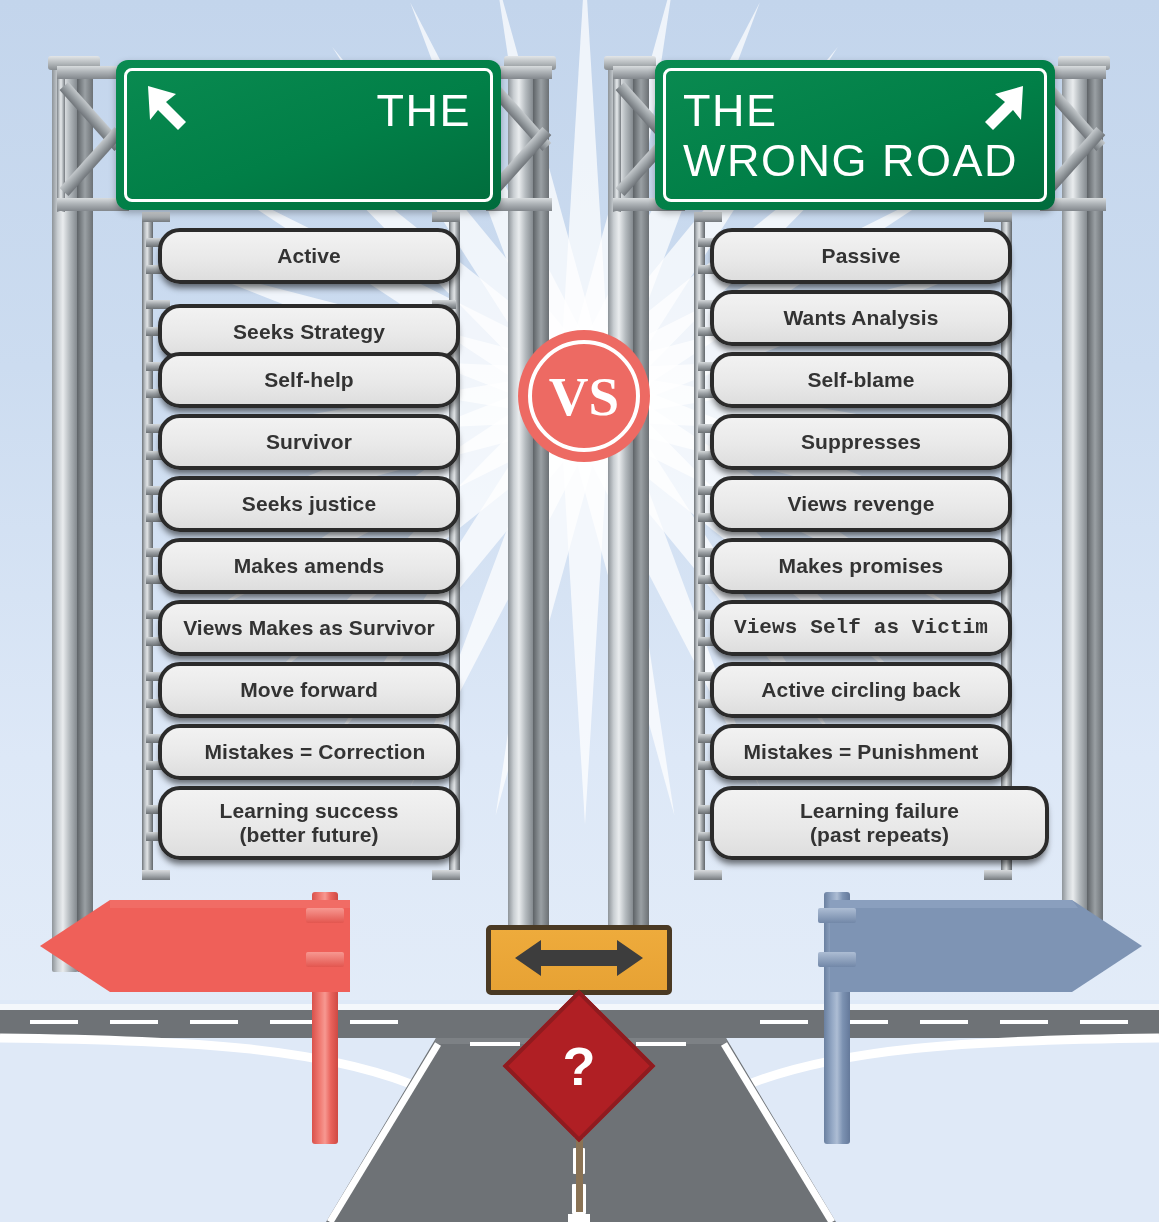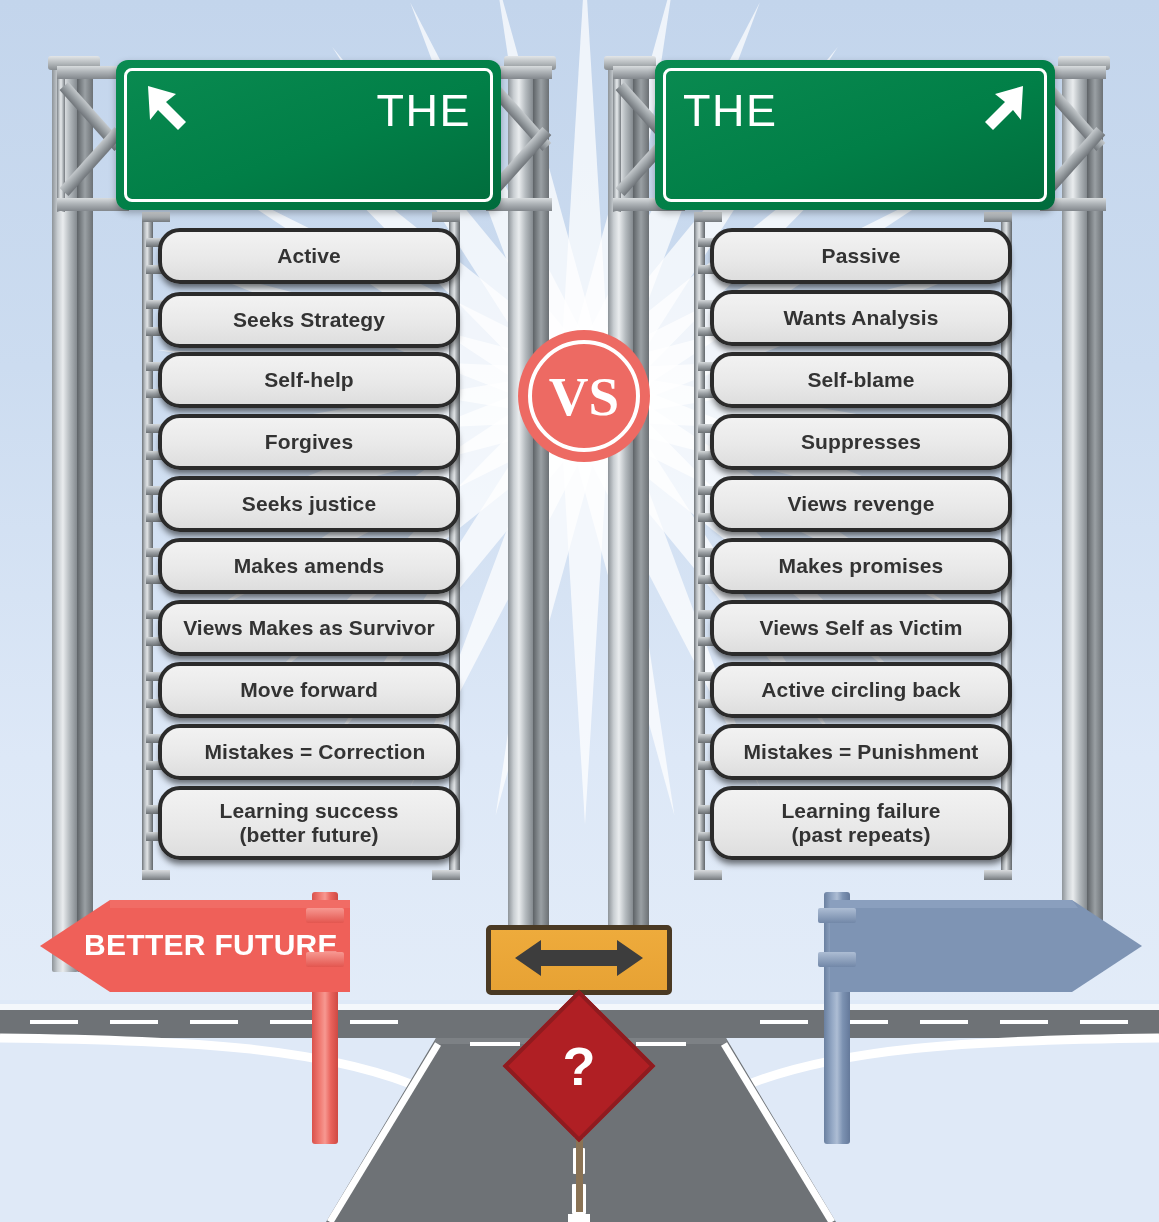--- a/index.html
+++ b/index.html
@@ -300,20 +300,21 @@
     <div class="rs-text" style="right:30px; top:26px; text-align:right;">THE</div>
   </div>
 
   <div class="roadsign" style="left:655px; top:60px; width:400px; height:150px;">
     <div class="rs-arrow" style="right:24px; top:20px;">
       <svg width="58" height="58" viewBox="0 0 58 58">
         <path d="M50 6 L22 14 L32 22 L12 42 L20 50 L40 30 L48 40 Z" fill="#ffffff"></path>
       </svg>
     </div>
     <div class="rs-text" style="left:28px; top:26px;">THE</div>
+    <div class="rs-text" style="left:28px; top:76px;">WRONG ROAD</div>
   </div>
 
   <div id="ladders">
       <div class="rail" style="left: 142px; top: 212px; height: 666px;"></div>
       <div class="rail-cap" style="left: 142px; top: 212px; width: 28px;"></div>
       <div class="rail-cap" style="left: 142px; top: 870px; width: 28px;"></div>
       <div class="rung" style="left: 146px; top: 238px;"></div>
       <div class="rung" style="left: 146px; top: 265px;"></div>
       <div class="rung" style="left: 146px; top: 300px;"></div>
       <div class="rung" style="left: 146px; top: 327px;"></div>
@@ -400,28 +401,28 @@
       <div class="rung" style="left: 984px; top: 699px;"></div>
       <div class="rung" style="left: 984px; top: 734px;"></div>
       <div class="rung" style="left: 984px; top: 761px;"></div>
       <div class="rung" style="left: 984px; top: 805px;"></div>
       <div class="rung" style="left: 984px; top: 832px;"></div>
     </div>
   <div id="pills-left">
       <div class="pill" style="left: 158px; top: 228px; width: 302px; height: 56px;">
         <span>Active</span>
       </div>
-      <div class="pill" style="left: 158px; top: 292px; width: 302px; height: 56px;">
+      <div class="pill" style="left: 158px; top: 304px; width: 302px; height: 56px;">
         <span>Seeks Strategy</span>
       </div>
       <div class="pill" style="left: 158px; top: 352px; width: 302px; height: 56px;">
         <span>Self-help</span>
       </div>
       <div class="pill" style="left: 158px; top: 414px; width: 302px; height: 56px;">
-        <span>Forgives</span>
+        <span>Survivor</span>
       </div>
       <div class="pill" style="left: 158px; top: 476px; width: 302px; height: 56px;">
         <span>Seeks justice</span>
       </div>
       <div class="pill" style="left: 158px; top: 538px; width: 302px; height: 56px;">
         <span>Makes amends</span>
       </div>
       <div class="pill" style="left: 158px; top: 600px; width: 302px; height: 56px;">
         <span>Views Makes as Survivor</span>
       </div>
@@ -450,30 +451,30 @@
       </div>
       <div class="pill" style="left: 710px; top: 414px; width: 302px; height: 56px;">
         <span>Suppresses</span>
       </div>
       <div class="pill" style="left: 710px; top: 476px; width: 302px; height: 56px;">
         <span>Views revenge</span>
       </div>
       <div class="pill" style="left: 710px; top: 538px; width: 302px; height: 56px;">
         <span>Makes promises</span>
       </div>
-      <div class="pill" style="left: 710px; top: 600px; width: 302px; height: 56px;">
+      <div class="pill" style="left: 710px; top: 600px; width: 302px; height: 56px; font-family: Liberation Mono, monospace;">
         <span>Views Self as Victim</span>
       </div>
       <div class="pill" style="left: 710px; top: 662px; width: 302px; height: 56px;">
         <span>Active circling back</span>
       </div>
       <div class="pill" style="left: 710px; top: 724px; width: 302px; height: 56px;">
         <span>Mistakes = Punishment</span>
       </div>
-      <div class="pill" style="left: 710px; top: 786px; width: 302px; height: 74px;">
+      <div class="pill" style="left: 710px; top: 786px; width: 339px; height: 74px;">
         <span>
           <div>Learning failure</div>
           <div>(past repeats)</div>
         </span>
       </div>
     </div>
 
   <div class="vs-badge">
     <span>VS</span>
   </div>
@@ -525,21 +526,20 @@
 
       <rect x="576" y="100" width="7" height="112" fill="#8a7355"></rect>
     </svg>
   </div>
 
   <div class="dirbanner" style="left:40px; top:900px; width:310px; height:92px;">
     <svg width="310" height="92" viewBox="0 0 310 92">
       <path d="M70,0 L310,0 L310,92 L70,92 L0,46 Z" fill="#ef6059"></path>
       <path d="M70,0 L310,0 L310,8 L70,8 Z" fill="#f2756e" opacity="0.6"></path>
     </svg>
-    <span style="left:44px; top:28px;">BETTER FUTURE</span>
   </div>
   <div class="signpole" style="left:312px; top:892px; width:26px; height:252px;
        background:linear-gradient(90deg,#d9514b 0%,#f07a72 30%,#f79891 50%,#e9635c 72%,#cf4943 100%);"></div>
   <div class="collar" style="left:306px; top:908px; width:38px; height:15px;
        background:linear-gradient(180deg,#f79891 0%,#e3564f 100%);"></div>
   <div class="collar" style="left:306px; top:952px; width:38px; height:15px;
        background:linear-gradient(180deg,#f79891 0%,#e3564f 100%);"></div>
 
   <div class="dirbanner" style="left:830px; top:900px; width:312px; height:92px;">
     <svg width="312" height="92" viewBox="0 0 312 92">

